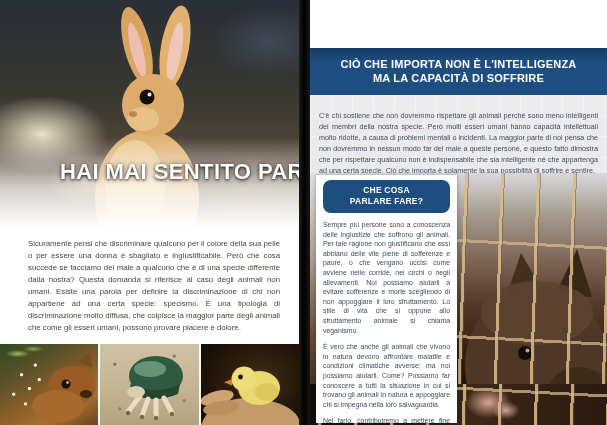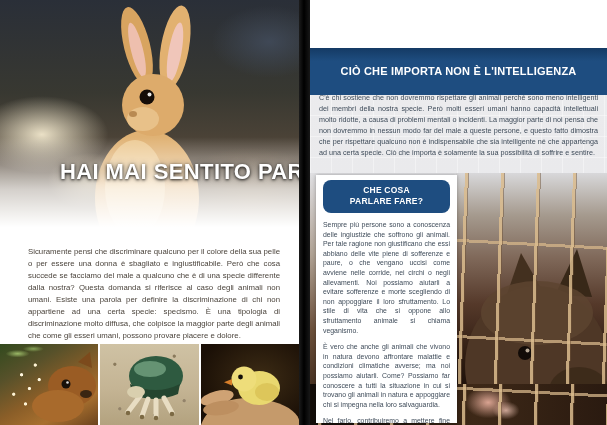--- a/index.html
+++ b/index.html
@@ -17,21 +17,21 @@
       radial-gradient(50px 30px at 55% 90%, rgba(190,170,130,.5), transparent 70%),
       linear-gradient(180deg,#2a2f38 0%,#383831 40%,#55483a 70%,#7b6a52 100%);}
   .hero svg{position:absolute;left:85px;top:2px;}
   .hero-fade{position:absolute;left:0;bottom:0;width:100%;height:95px;
     background:linear-gradient(180deg,rgba(255,255,255,0) 0%,rgba(255,255,255,.72) 55%,#fff 95%);}
   .hero-title1{position:absolute;left:28px;top:159px;font-size:22px;font-weight:bold;color:#fff;
     letter-spacing:.4px;text-shadow:0 1px 3px rgba(0,0,0,.85),0 0 6px rgba(0,0,0,.4);white-space:nowrap;padding-left:32px;}
   .hero-title2{position:absolute;left:28px;top:184px;font-size:26px;font-weight:bold;color:#1d4e8f;
     letter-spacing:.3px;white-space:nowrap;}
   .left-body{position:absolute;left:28px;top:238px;width:252px;color:#4b443c;}
-  .left-body p{margin:8px 0 10px 0;font-size:7.8px;line-height:12px;text-align:justify;}
+  .left-body p{margin:0 0 10px 0;font-size:7.8px;line-height:12px;text-align:justify;}
   .photo-strip{position:absolute;left:0;bottom:0;width:299px;height:81px;display:flex;gap:2px;background:#fff;}
   .strip-cell{flex:1;position:relative;overflow:hidden;}
   .cell-fawn{background:
       radial-gradient(2px 2px at 22% 38%, #fff8e0 60%, transparent),
       radial-gradient(2px 2px at 30% 55%, #fff8e0 60%, transparent),
       radial-gradient(2px 2px at 14% 62%, #fdf3d4 60%, transparent),
       radial-gradient(2px 2px at 40% 44%, #fff8e0 60%, transparent),
       radial-gradient(2px 2px at 26% 74%, #fdf3d4 60%, transparent),
       radial-gradient(2px 2px at 46% 66%, #fff8e0 60%, transparent),
       radial-gradient(2px 2px at 36% 26%, #fdf3d4 60%, transparent),
@@ -56,21 +56,21 @@
   
   .right-page{position:absolute;left:310px;top:0;width:297px;height:425px;
     background:
       repeating-linear-gradient(90deg, rgba(255,255,255,.4) 0 1px, transparent 1px 21px),
       repeating-linear-gradient(0deg, rgba(255,255,255,.4) 0 1px, transparent 1px 21px),
       linear-gradient(180deg,#ececee,#e5e5e8); margin-top: 48px;}
   .banner{position:absolute;left:0;top:0;width:297px;height:47px;
     background:linear-gradient(180deg,#143a64 0%,#1e4d80 28%,#1e4d80 100%);
     display:flex;flex-direction:column;align-items:center;justify-content:center;gap:1px;}
   .banner div{color:#fff;font-weight:bold;font-size:11px;letter-spacing:.2px;line-height:13px;}
-  .intro{position:absolute;left:9px;top:44px;width:279px;font-size:7.2px;line-height:11px;
+  .intro{position:absolute;left:9px;top:62px;width:279px;font-size:7.2px;line-height:11px;
     text-align:justify;color:#3e4b59;}
   .main{position:absolute;left:0;top:125px;width:297px;height:255px;overflow:hidden;
     background:linear-gradient(180deg,#e0e0e3 0%,#b0a294 32%,#6b4f3a 62%,#2c1b10 100%);}
   .pig-photo{position:absolute;left:146px;right:0;top:0;bottom:44px;overflow:hidden;
     background:linear-gradient(180deg,#d8d8da 0%,#a59a8e 20%,#80695a 40%,#55392a 62%,#301d12 86%,#1f120b 100%);}
   .pig-photo svg{position:absolute;right:-12px;top:28px;}
   .cage::after{content:"";position:absolute;inset:0;
     background:
       repeating-linear-gradient(92deg, transparent 0 9px, rgba(219,188,142,.85) 9px 12px, rgba(110,82,55,.5) 12px 13px, transparent 13px 36px),
       repeating-linear-gradient(3deg, transparent 0 46px, rgba(214,182,138,.75) 46px 49px, transparent 49px 96px);}
@@ -168,20 +168,21 @@
         </svg>
       </div>
     </div>
   </div>
 
   <div class="divider"></div>
 
   <div class="right-page">
     <div class="banner">
       <div>CIÒ CHE IMPORTA NON È L'INTELLIGENZA</div>
+      <div>MA LA CAPACITÀ DI SOFFRIRE</div>
     </div>
 
     <div class="intro">C'è chi sostiene che non dovremmo rispettare gli animali perché sono meno intelligenti dei membri della nostra specie. Però molti esseri umani hanno capacità intellettuali molto ridotte, a causa di problemi mentali o incidenti. La maggior parte di noi pensa che non dovremmo in nessun modo far del male a queste persone, e questo fatto dimostra che per rispettare qualcuno non è indispensabile che sia intelligente né che appartenga ad una certa specie. Ciò che importa è solamente la sua possibilità di soffrire e sentire.</div>
 
     <div class="main">
       <div class="pig-photo cage">
         <svg width="170" height="227" viewBox="0 0 170 227">
           <path d="M55 102 L72 52 L97 96 Z" fill="#43301f"></path>
           <path d="M106 94 L128 48 L143 96 Z" fill="#382818"></path>
           <ellipse cx="88" cy="165" rx="72" ry="80" fill="#4e3726"></ellipse>

